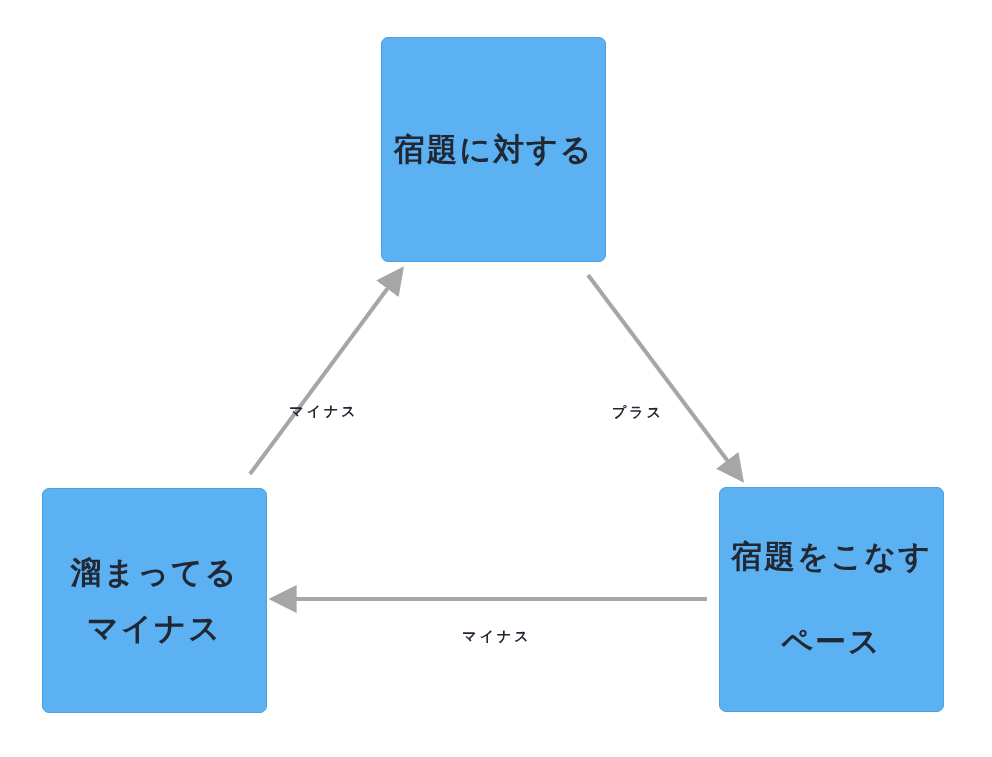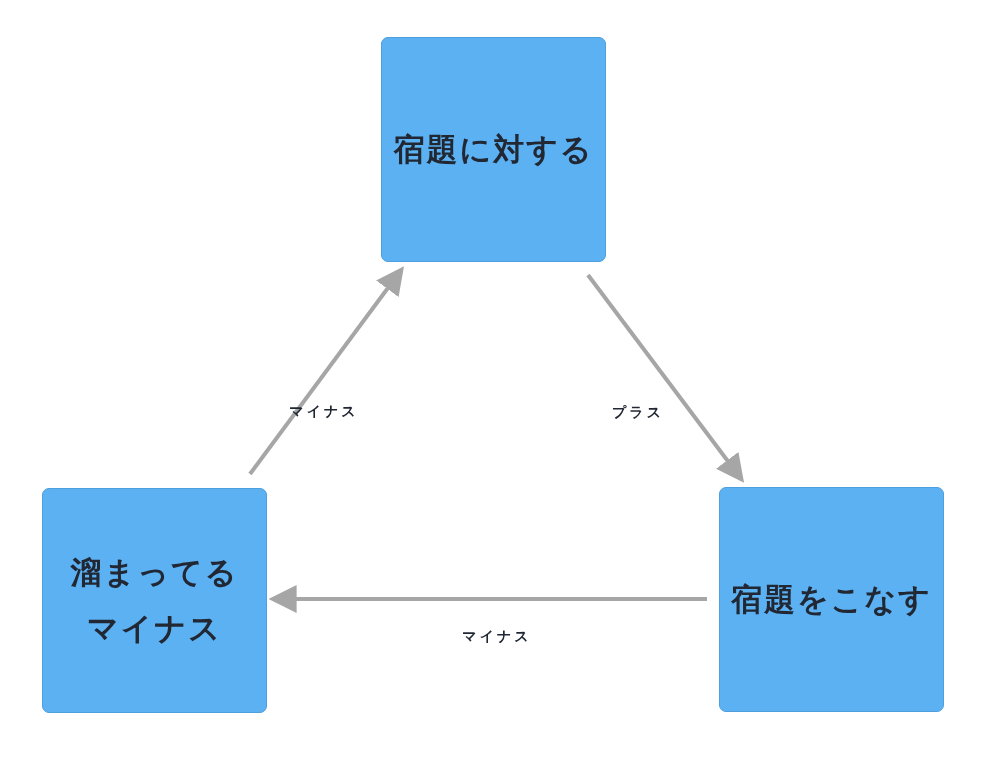--- a/index.html
+++ b/index.html
@@ -87,19 +87,20 @@
     <div class="node-line">宿題に対する</div>
   </div>
 
   <div class="node node-left">
     <div class="node-line">溜まってる</div>
     <div class="node-line">マイナス</div>
   </div>
 
   <div class="node node-right">
     <div class="node-line">宿題をこなす</div>
+    <div class="node-line">ペース</div>
   </div>
 
   <div class="edge-label label-left">マイナス</div>
   <div class="edge-label label-right">プラス</div>
   <div class="edge-label label-bottom">マイナス</div>
 
 </div>
 
 </body></html>

